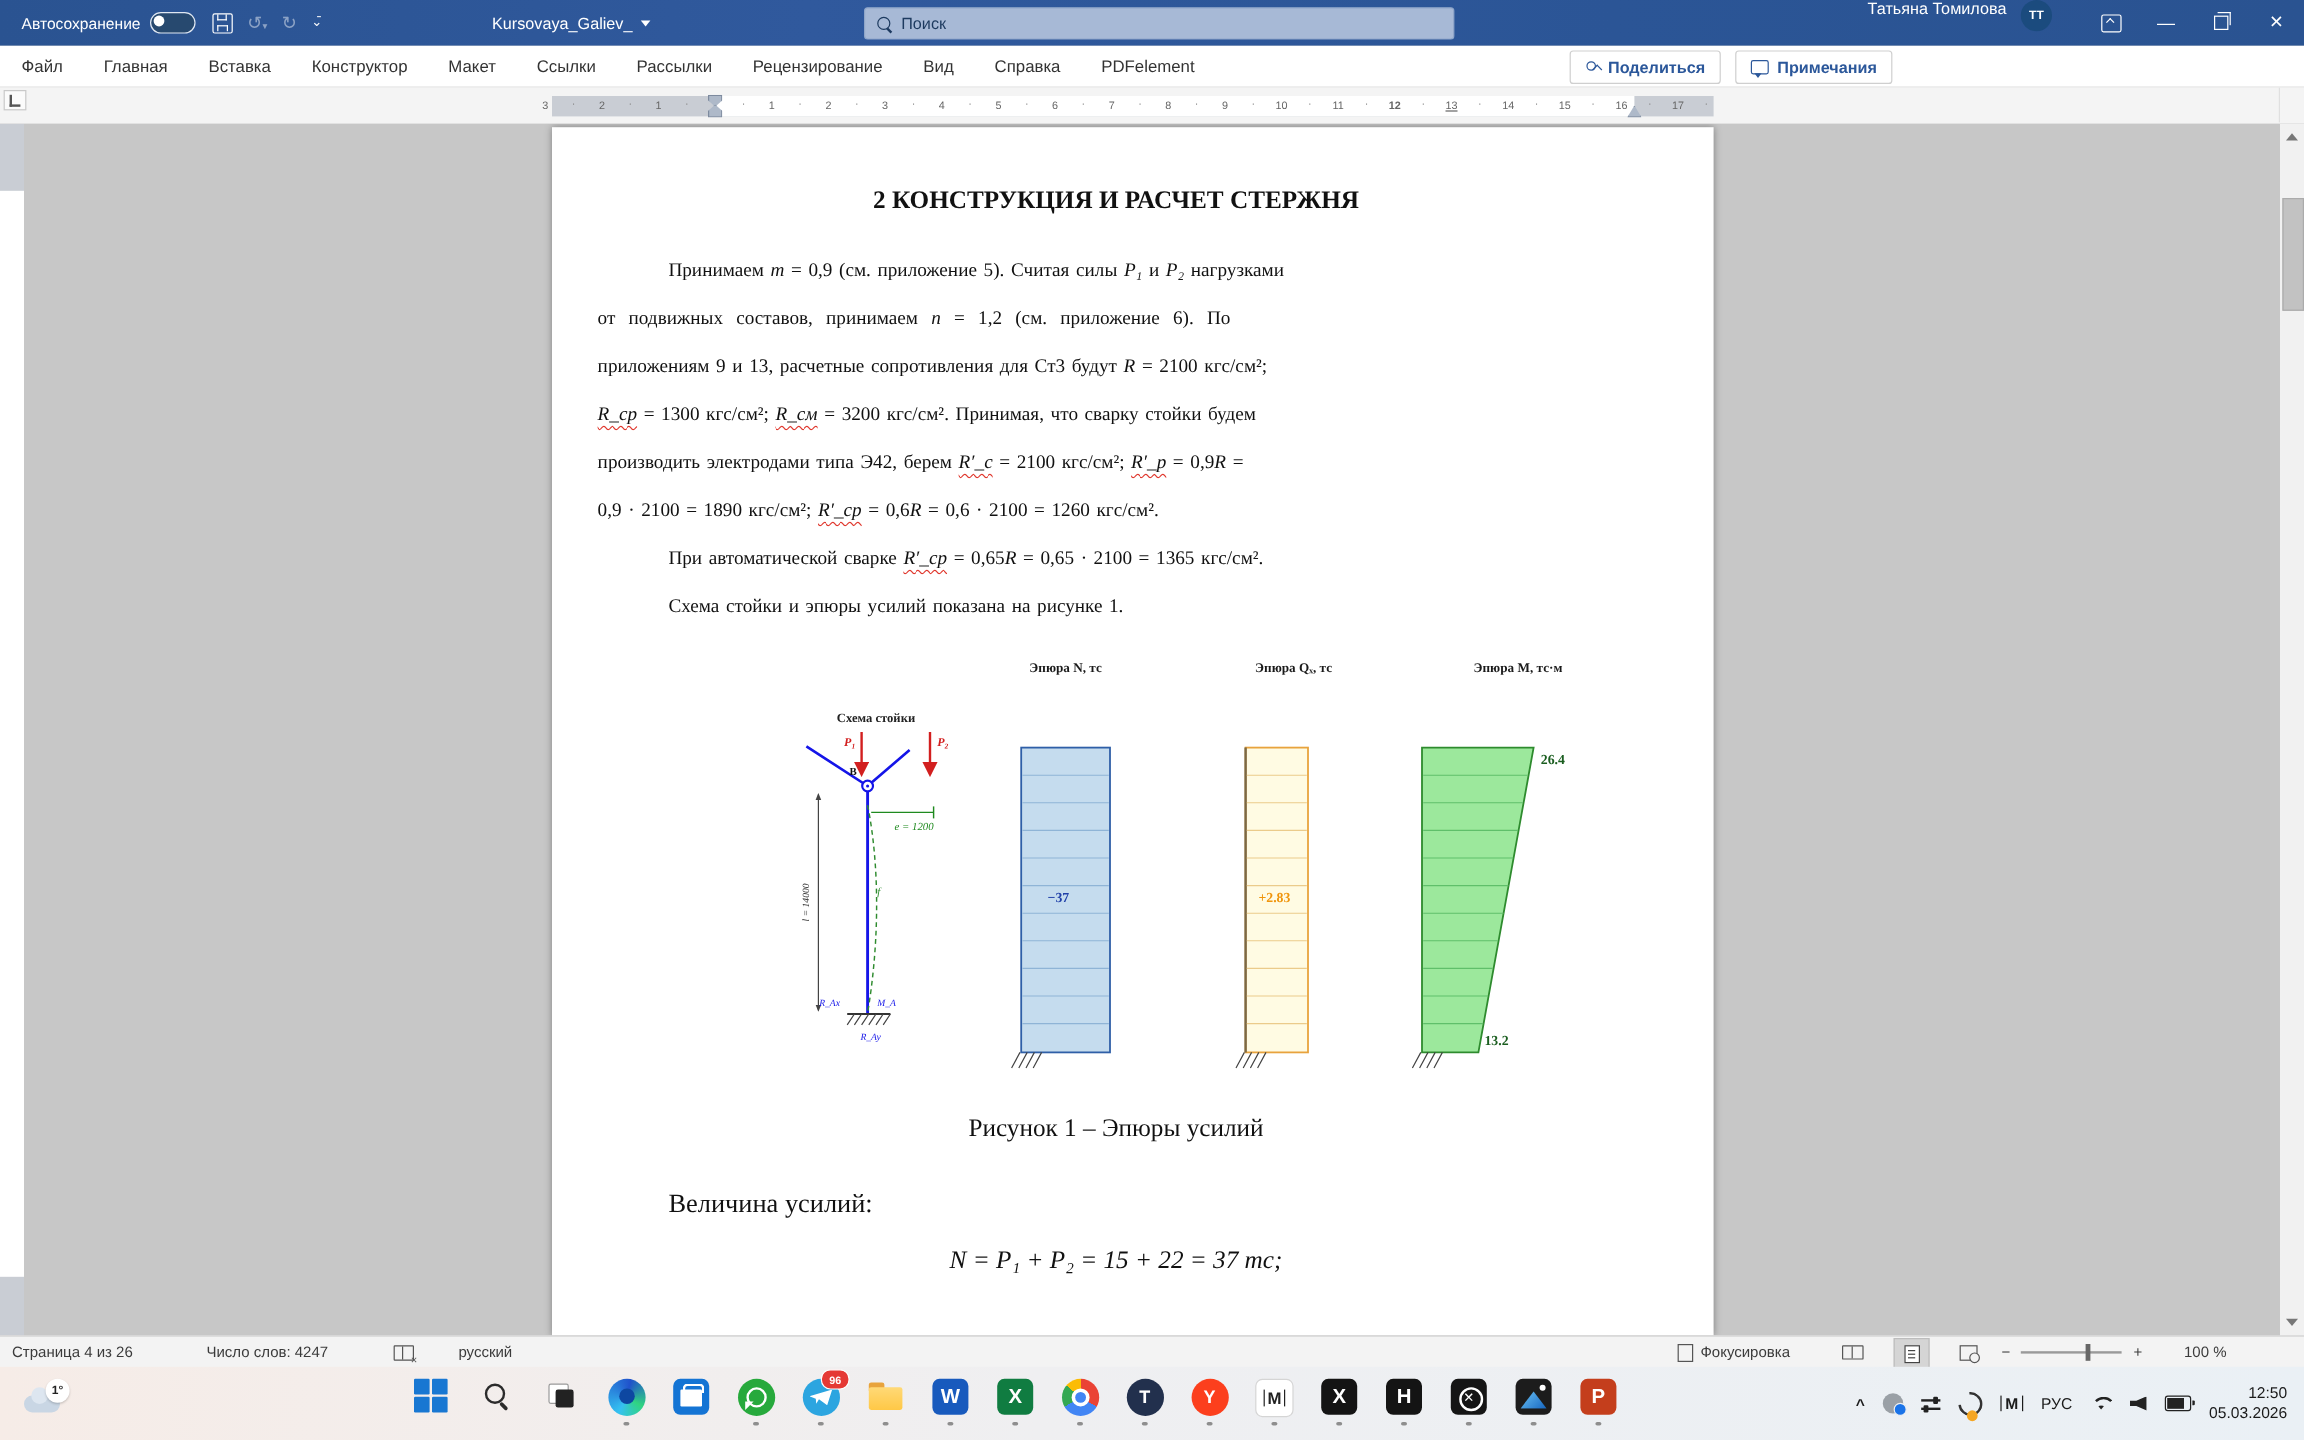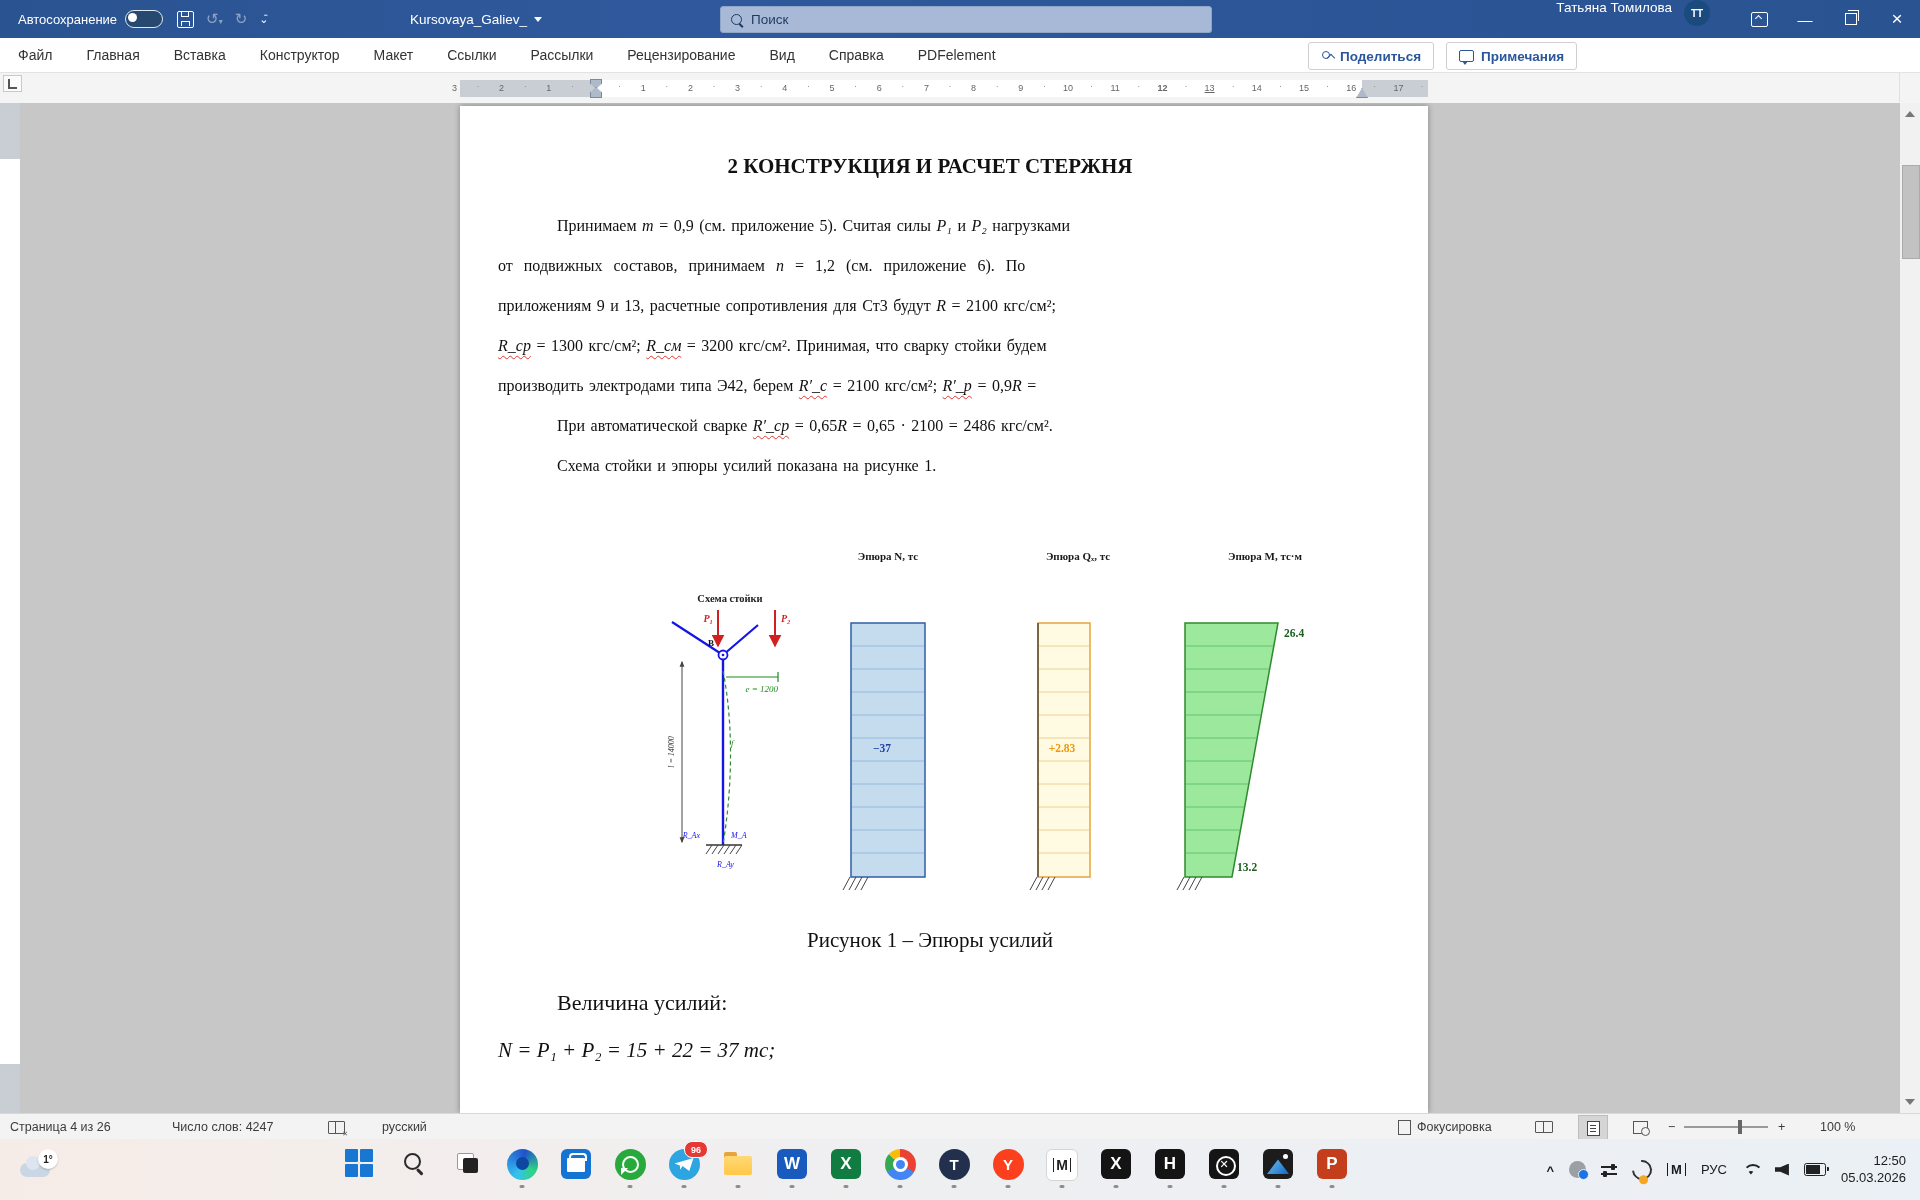--- a/index.html
+++ b/index.html
@@ -68,21 +68,21 @@
   #doc-heading{position:absolute;left:38px;top:48px;width:864px;text-align:center;font-weight:bold;font-size:21px}
   #doc-lines{position:absolute;left:38px;top:100px;width:864px;font-size:16px;line-height:40px;word-spacing:1.5px}
   .dline{white-space:nowrap;height:40px}
   .dline.ind{padding-left:59px}
   .dline.ws{word-spacing:7px}
   .it{font-style:italic}
   .sq{text-decoration-line:underline;text-decoration-style:wavy;text-decoration-color:#E0392F;text-decoration-thickness:1px;text-underline-offset:4px}
   #figure{position:absolute;left:150px;top:440px;width:700px;height:352px}
   #doc-caption{position:absolute;left:38px;top:822px;width:864px;text-align:center;font-size:21px}
   #doc-forces{position:absolute;left:97px;top:884px;font-size:22px}
-  #doc-formula{position:absolute;left:38px;top:932px;width:864px;text-align:left;font-size:21px;font-style:italic}
+  #doc-formula{position:absolute;left:38px;top:932px;width:864px;text-align:center;font-size:21px;font-style:italic}
   
   .vscroll{position:absolute;right:0;top:0;width:20px;height:1010px;background:#F1F1F1}
   .varrow{position:absolute;left:0;width:20px;height:18px;display:flex;align-items:center;justify-content:center}
   .tri-up{width:0;height:0;border-left:5px solid transparent;border-right:5px solid transparent;border-bottom:6px solid #777}
   .tri-dn{width:0;height:0;border-left:5px solid transparent;border-right:5px solid transparent;border-top:6px solid #777}
   .vthumb{position:absolute;left:2px;top:62px;width:16px;height:92px;background:#C2C2C2;border:1px solid #ABABAB}
   .scroll-topbox{position:absolute;right:0;top:-31px;width:20px;height:30px;background:#F4F4F4;border-left:1px solid #E0E0E0}
   
   #statusbar{position:absolute;left:0;top:1113px;width:1920px;height:26px;background:#F3F3F3;border-top:1px solid #D8D8D8;
     font-size:12.5px;color:#3b3b3b;z-index:31}
@@ -302,21 +302,22 @@
     </div>
 
   <div id="page" class="doc-serif">
     <div id="doc-heading">2 КОНСТРУКЦИЯ И РАСЧЕТ СТЕРЖНЯ</div>
     <div id="doc-lines">
         <div class="dline ind"><span>Принимаем </span><span class="it">m</span><span> = 0,9 (см. приложение 5). Считая силы </span><span class="it">P₁</span><span> и </span><span class="it">P₂</span><span> нагрузками</span></div>
         <div class="dline ws"><span>от подвижных составов, принимаем </span><span class="it">n</span><span> = 1,2 (см. приложение 6). По</span></div>
         <div class="dline"><span>приложениям 9 и 13, расчетные сопротивления для Ст3 будут </span><span class="it">R</span><span> = 2100 кгс/см²;</span></div>
         <div class="dline"><span class="it sq">R_ср</span><span> = 1300 кгс/см²; </span><span class="it sq">R_см</span><span> = 3200 кгс/см². Принимая, что сварку стойки будем</span></div>
         <div class="dline"><span>производить электродами типа Э42, берем </span><span class="it sq">R′_с</span><span> = 2100 кгс/см²; </span><span class="it sq">R′_р</span><span> = 0,9</span><span class="it">R</span><span> =</span></div>
-        <div class="dline ind"><span>При автоматической сварке </span><span class="it sq">R′_ср</span><span> = 0,65</span><span class="it">R</span><span> = 0,65 · 2100 = 2486 кгс/см².</span></div>
+        <div class="dline"><span>0,9 · 2100 = 1890 кгс/см²; </span><span class="it sq">R′_ср</span><span> = 0,6</span><span class="it">R</span><span> = 0,6 · 2100 = 1260 кгс/см².</span></div>
+        <div class="dline ind"><span>При автоматической сварке </span><span class="it sq">R′_ср</span><span> = 0,65</span><span class="it">R</span><span> = 0,65 · 2100 = 1365 кгс/см².</span></div>
         <div class="dline ind"><span>Схема стойки и эпюры усилий показана на рисунке 1.</span></div>
       </div>
 
     <svg id="figure" viewBox="0 0 700 352">
       <defs>
         <marker id="arRed" viewBox="0 0 10 10" refX="8" refY="5" markerWidth="6.5" markerHeight="6.5" orient="auto-start-reverse">
           <path d="M0,0 L10,5 L0,10 z" fill="#D21F1F"></path>
         </marker>
         <marker id="arDim" viewBox="0 0 10 10" refX="8" refY="5" markerWidth="6" markerHeight="6" orient="auto-start-reverse">
           <path d="M0,1 L10,5 L0,9 z" fill="#444"></path>

